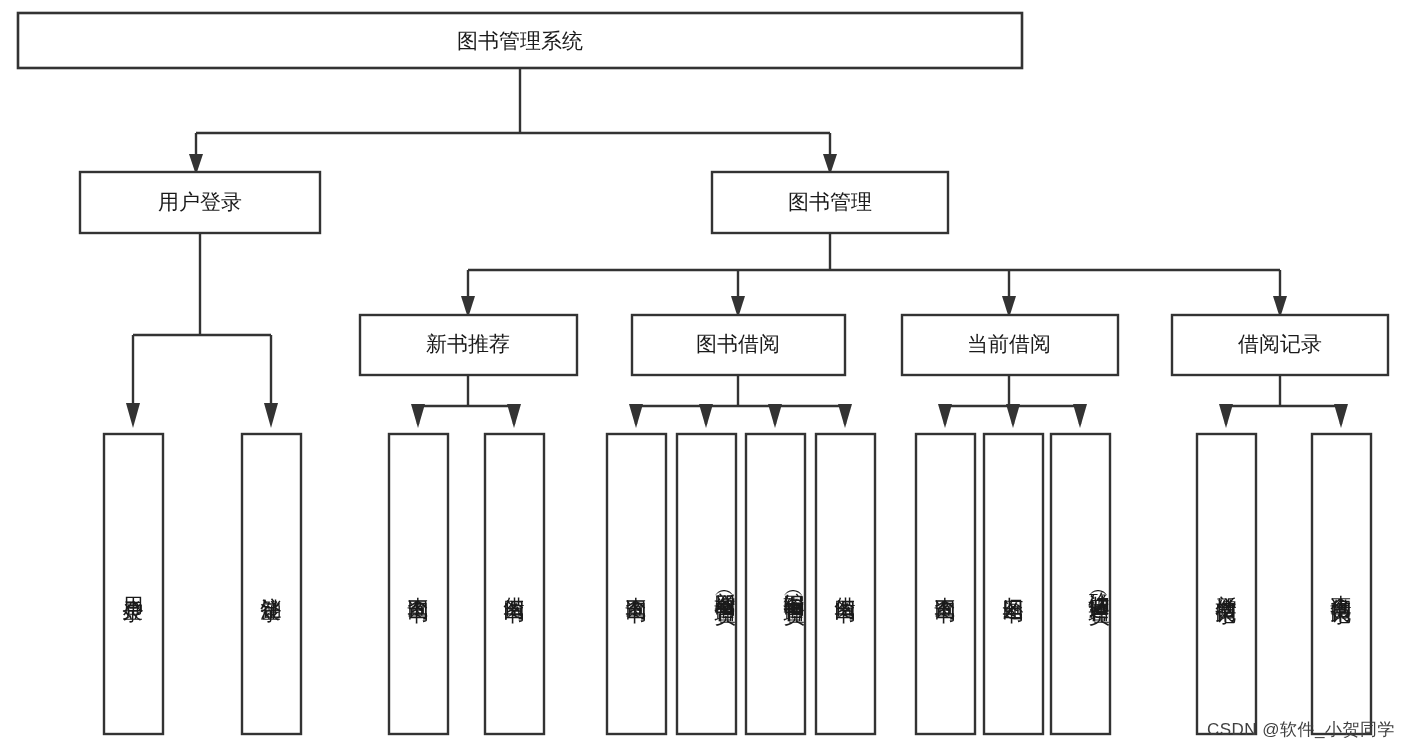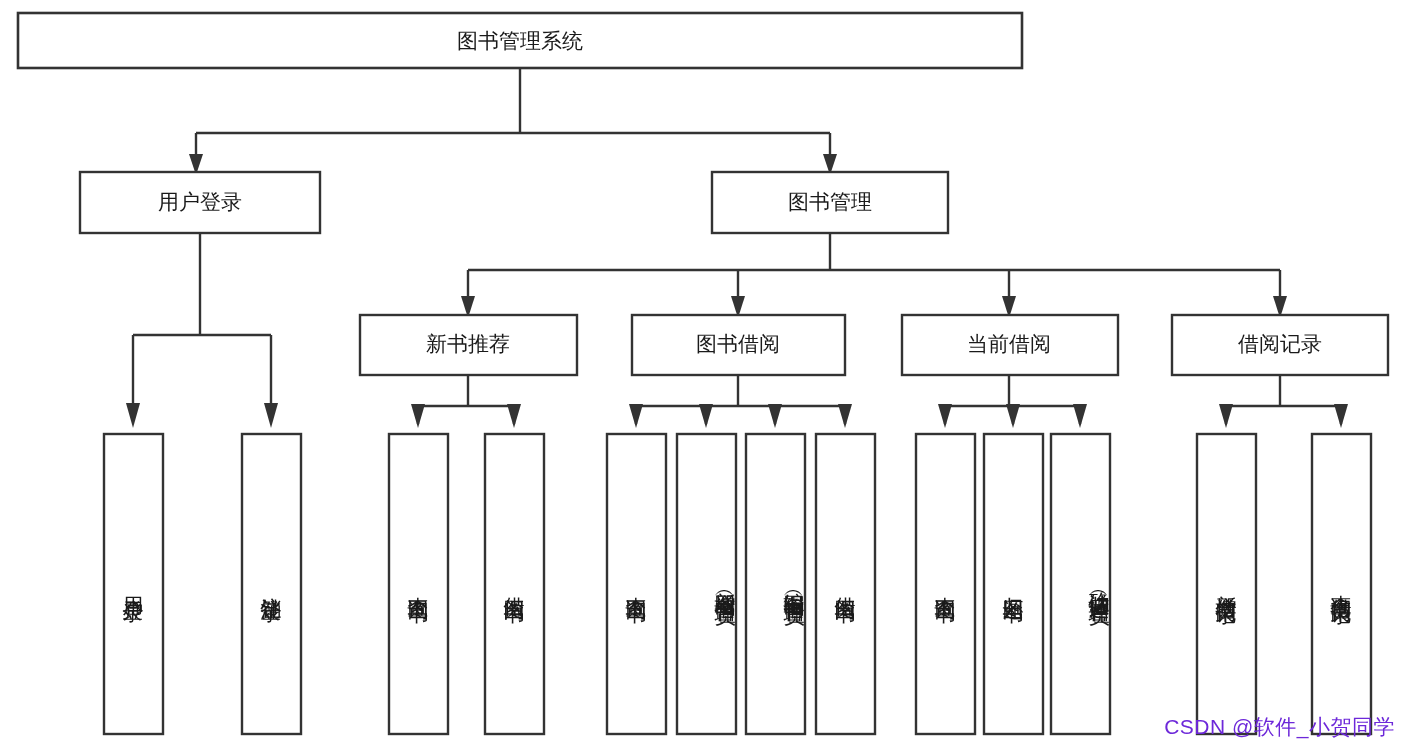--- a/index.html
+++ b/index.html
@@ -64,22 +64,22 @@
     justify-content: center;
     text-align: center;
     white-space: nowrap;
     pointer-events: auto;
   }
   .watermark {
     position: absolute;
     right: 10px;
     bottom: 6px;
     font-family: "Liberation Sans", "DejaVu Sans", sans-serif;
-    font-size: 21px;
-    color: #6d28d9;
+    font-size: 17px;
+    color: #404040;
     white-space: nowrap;
     letter-spacing: 0.5px;
   }
 </style>
 </head>
 <body>
 
 <div id="diagram-root">
 
   <svg id="tree-svg" viewBox="0 0 1405 747">

